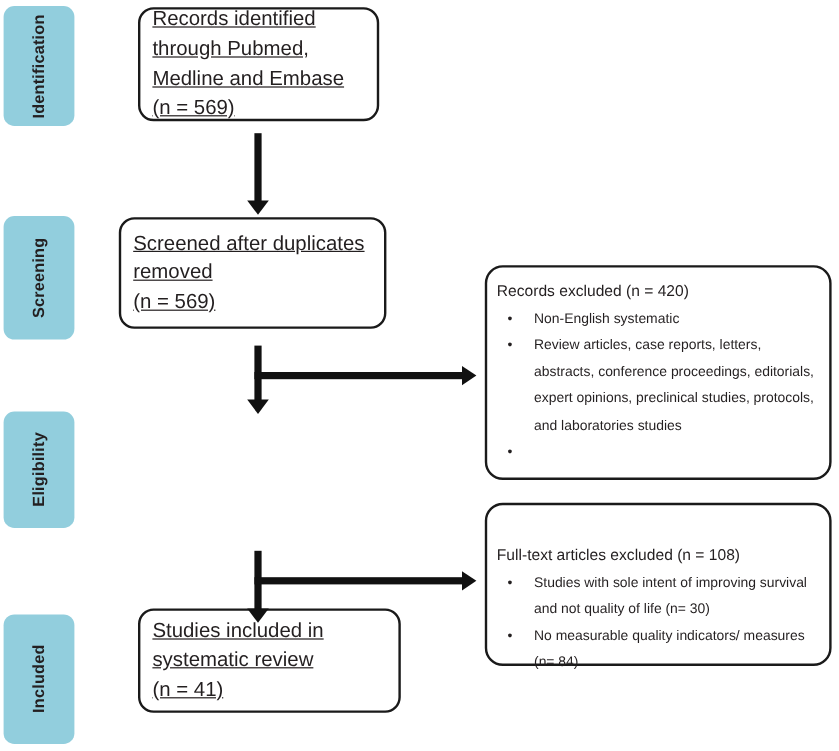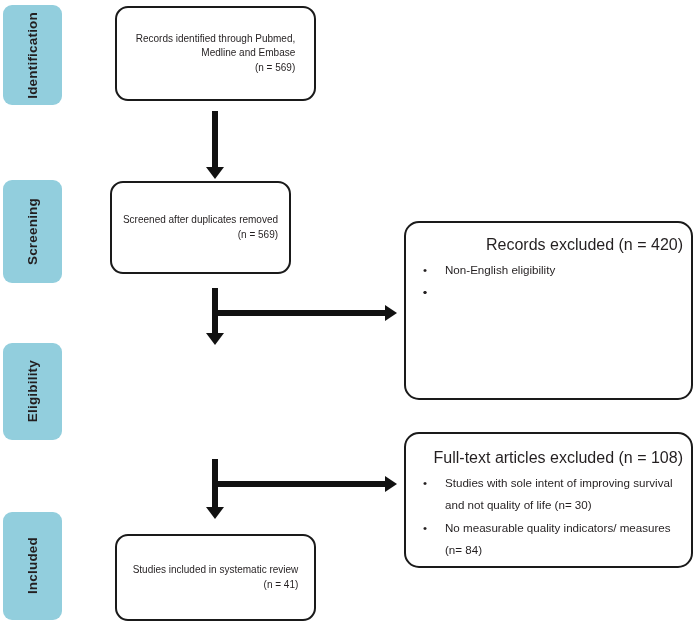--- a/index.html
+++ b/index.html
@@ -43,40 +43,41 @@
     position: absolute;
     background: #ffffff;
     border: 2.2px solid #1a1a1a;
     border-radius: 13px;
     box-sizing: border-box;
     display: flex;
     align-items: center;
     justify-content: center;
   }
   .flow-box .box-text {
-    text-align: right;
-    font-size: 10px;
+    text-align: left;
+    font-size: 17px;
     line-height: 1.45;
     color: #231f20;
     padding: 0 10px;
     white-space: pre-line;
+    text-decoration: underline;
   }
 
   
   .excl-box {
     position: absolute;
     background: #ffffff;
     border: 2.2px solid #1a1a1a;
     border-radius: 15px;
     box-sizing: border-box;
     padding: 10px 8px 10px 8px;
   }
   .excl-title {
-    text-align: right;
-    font-size: 16px;
+    text-align: left;
+    font-size: 13px;
     line-height: 1.5;
     color: #231f20;
     margin-bottom: 2px;
   }
   .excl-list {
     list-style: none;
     margin: 0;
     padding: 0;
   }
   .excl-item {
@@ -146,48 +147,49 @@
   <div class="stage-pill" style="left:3px; top:512px; width:59px; height:108px;">
     <span class="stage-text">Included</span>
   </div>
 
   <div class="flow-box" style="left:115px; top:6px; width:201px; height:95px;">
     <span class="box-text">Records identified through Pubmed,
 Medline and Embase
 (n = 569)</span>
   </div>
 
-  <div class="flow-box" style="left:110px; top:181px; width:181px; height:93px;">
+  <div class="flow-box" style="left:99px; top:181px; width:223px; height:93px;">
     <span class="box-text">Screened after duplicates removed
 (n = 569)</span>
   </div>
 
 
-  <div class="flow-box" style="left:115px; top:534px; width:201px; height:87px;">
+  <div class="flow-box" style="left:115px; top:507px; width:219px; height:87px;">
     <span class="box-text">Studies included in systematic review
 (n = 41)</span>
   </div>
 
   <div class="excl-box" style="left:404px; top:221px; width:289px; height:179px;">
     <div class="excl-title">Records excluded (n = 420)</div>
     <ul class="excl-list">
       <li class="excl-item">
         <span class="bullet">•</span>
-        <span>Non-English eligibility</span>
-      </li>
-      <li class="excl-item">
-        <span class="bullet">•</span>
+        <span>Non-English systematic</span>
+      </li>
+      <li class="excl-item">
+        <span class="bullet">•</span>
+        <span>Review articles, case reports, letters, abstracts, conference proceedings, editorials, expert opinions, preclinical studies, protocols, and laboratories studies</span>
       </li>
       <li class="excl-item">
         <span class="bullet">•</span>
       </li>
     </ul>
   </div>
 
-  <div class="excl-box" style="left:404px; top:432px; width:289px; height:136px; padding-top:12px;">
+  <div class="excl-box" style="left:404px; top:419px; width:289px; height:136px; padding-top:32px;">
     <div class="excl-title">Full-text articles excluded (n = 108)</div>
     <ul class="excl-list">
       <li class="excl-item">
         <span class="bullet">•</span>
         <span>Studies with sole intent of improving survival and not quality of life (n= 30)</span>
       </li>
       <li class="excl-item">
         <span class="bullet">•</span>
         <span>No measurable quality indicators/ measures (n= 84)</span>
       </li>

